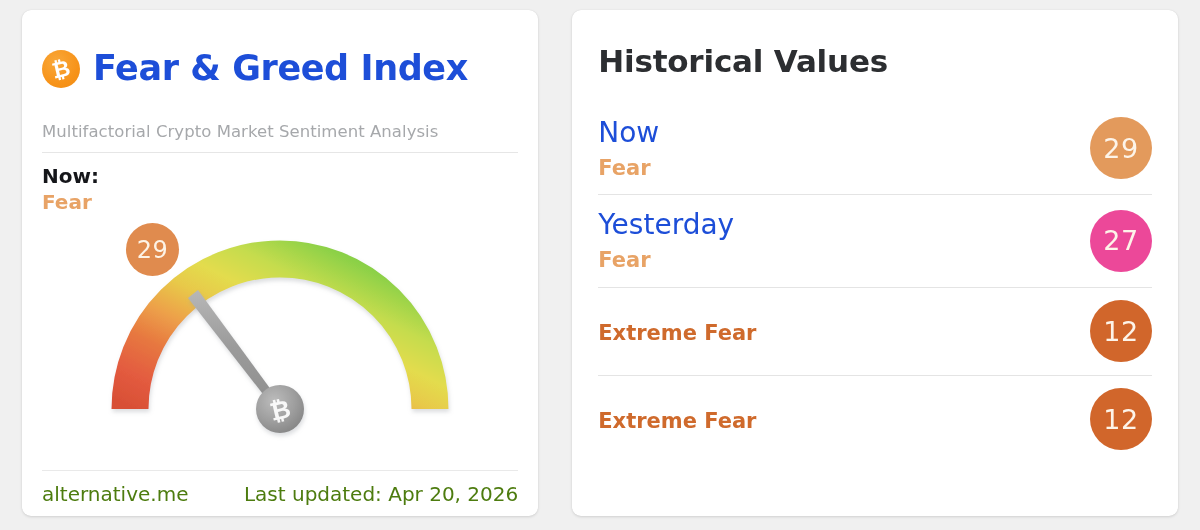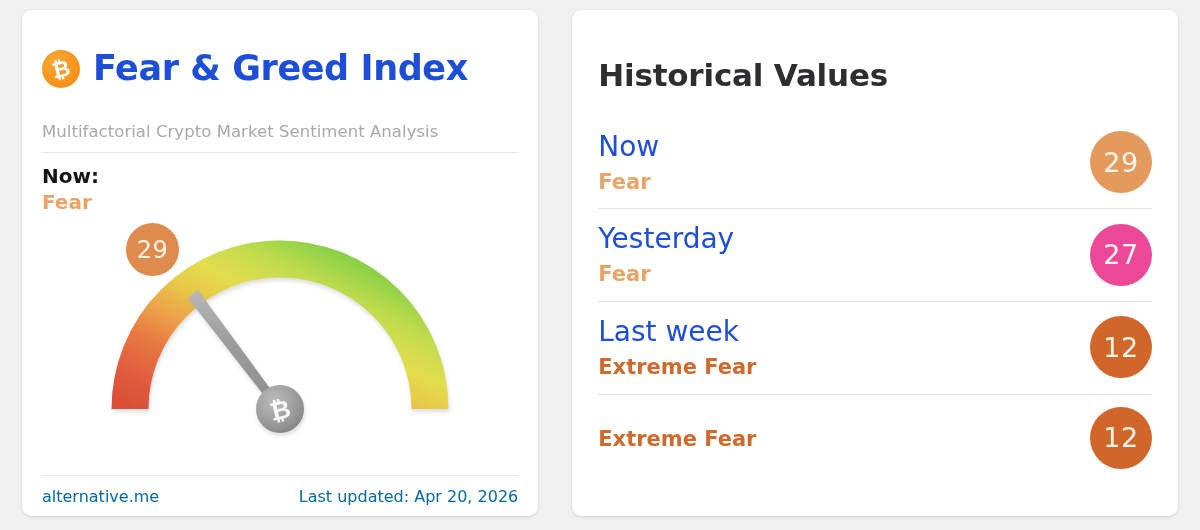--- a/index.html
+++ b/index.html
@@ -33,21 +33,21 @@
     position: relative;
   }
   .card-gauge {
     width: 556px;
     padding: 18px 20px 10px 20px;
     display: flex;
     flex-direction: column;
   }
   .card-history {
     width: 652px;
-    padding: 24px 26px 10px 26px;
+    padding: 10px 26px 10px 26px;
     display: flex;
     flex-direction: column;
   }
 
   
   .gauge-header {
     display: flex;
     align-items: center;
     gap: 13px;
   }
@@ -126,22 +126,22 @@
   }
 
   
   .gauge-footer {
     border-top: 1px solid #e9e9e9;
     padding-top: 11px;
     margin-top: auto;
     display: flex;
     justify-content: space-between;
     align-items: baseline;
-    font-size: 16px;
-    color: #0369a1;
+    font-size: 20px;
+    color: #4d7c0f;
   }
 
   
   .history-title {
     font-size: 31px;
     color: #2c2e31;
     letter-spacing: -0.2px;
     line-height: 1;
     margin-bottom: 26px;
   }
@@ -276,21 +276,20 @@
       <div class="history-row">
         <div class="row-text">
           <div class="row-period">Yesterday</div>
           <div class="row-class fear">Fear</div>
         </div>
         <div class="row-badge" style="background:#ec4899">27</div>
       </div>
 
       <div class="history-row">
         <div class="row-text">
-          <div class="row-period">Last week</div>
           <div class="row-class extreme-fear">Extreme Fear</div>
         </div>
         <div class="row-badge" style="background:#d1662b">12</div>
       </div>
 
       <div class="history-row">
         <div class="row-text">
           <div class="row-class extreme-fear">Extreme Fear</div>
         </div>
         <div class="row-badge" style="background:#d1662b">12</div>

